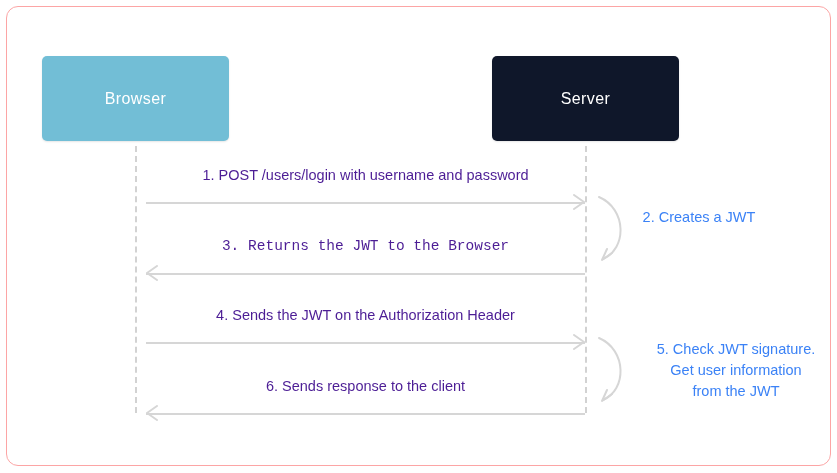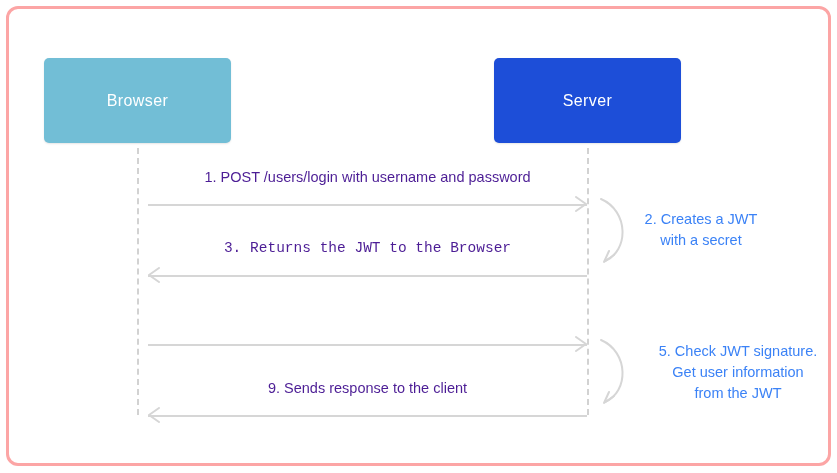--- a/index.html
+++ b/index.html
@@ -15,21 +15,21 @@
     overflow: hidden;
   }
 
   #diagram-card {
     position: absolute;
     left: 6px;
     top: 6px;
     width: 825px;
     height: 460px;
     background: #ffffff;
-    border: 3px solid #fca5a5;
+    border: 1px solid #fca5a5;
     border-radius: 12px;
     box-sizing: border-box;
     overflow: hidden;
   }
 
   .stage {
     position: absolute;
     left: 0;
     top: 0;
     width: 825px;
@@ -52,21 +52,21 @@
     box-sizing: border-box;
   }
   #participant-browser {
     left: 35px;
     top: 49px;
     background: #72bed6;
   }
   #participant-server {
     left: 485px;
     top: 49px;
-    background: #1d4ed8;
+    background: #0f172a;
   }
 
   
   .lifeline {
     position: absolute;
     top: 139px;
     width: 0;
     height: 267px;
     border-left: 2px dashed #d2d2d2;
   }
@@ -162,34 +162,34 @@
     </div>
 
     <div class="selfloop" id="selfloop-1">
       <svg width="48" height="74" viewBox="0 0 48 74">
         <path d="M 6 4 C 34 16, 34 56, 10 66" fill="none" stroke="#d6d6d6" stroke-width="2" stroke-linecap="round"></path>
         <polyline points="19,60 9,67 14,56" fill="none" stroke="#d6d6d6" stroke-width="2" stroke-linecap="round" stroke-linejoin="round"></polyline>
       </svg>
     </div>
     <div class="selfnote" id="selfnote-1">
       <div>2. Creates a JWT</div>
-      <div>with a secret</div>
     </div>
 
     <div class="message" id="message-3">
       <div class="message-label">3. Returns the JWT to the Browser</div>
       <div class="message-line"></div>
       <div class="arrowhead arrowhead-left">
         <svg width="13" height="16" viewBox="0 0 13 16">
           <polyline points="12,1 2,8 12,15" fill="none" stroke="#d6d6d6" stroke-width="2" stroke-linecap="round" stroke-linejoin="round"></polyline>
         </svg>
       </div>
     </div>
 
     <div class="message" id="message-4">
+      <div class="message-label">4. Sends the JWT on the Authorization Header</div>
       <div class="message-line"></div>
       <div class="arrowhead arrowhead-right">
         <svg width="13" height="16" viewBox="0 0 13 16">
           <polyline points="1,1 11,8 1,15" fill="none" stroke="#d6d6d6" stroke-width="2" stroke-linecap="round" stroke-linejoin="round"></polyline>
         </svg>
       </div>
     </div>
 
     <div class="selfloop" id="selfloop-2">
       <svg width="48" height="74" viewBox="0 0 48 74">
@@ -197,21 +197,21 @@
         <polyline points="19,60 9,67 14,56" fill="none" stroke="#d6d6d6" stroke-width="2" stroke-linecap="round" stroke-linejoin="round"></polyline>
       </svg>
     </div>
     <div class="selfnote" id="selfnote-2">
       <div>5. Check JWT signature.</div>
       <div>Get user information</div>
       <div>from the JWT</div>
     </div>
 
     <div class="message" id="message-6">
-      <div class="message-label">9. Sends response to the client</div>
+      <div class="message-label">6. Sends response to the client</div>
       <div class="message-line"></div>
       <div class="arrowhead arrowhead-left">
         <svg width="13" height="16" viewBox="0 0 13 16">
           <polyline points="12,1 2,8 12,15" fill="none" stroke="#d6d6d6" stroke-width="2" stroke-linecap="round" stroke-linejoin="round"></polyline>
         </svg>
       </div>
     </div>
 
   </div>
 </div>

